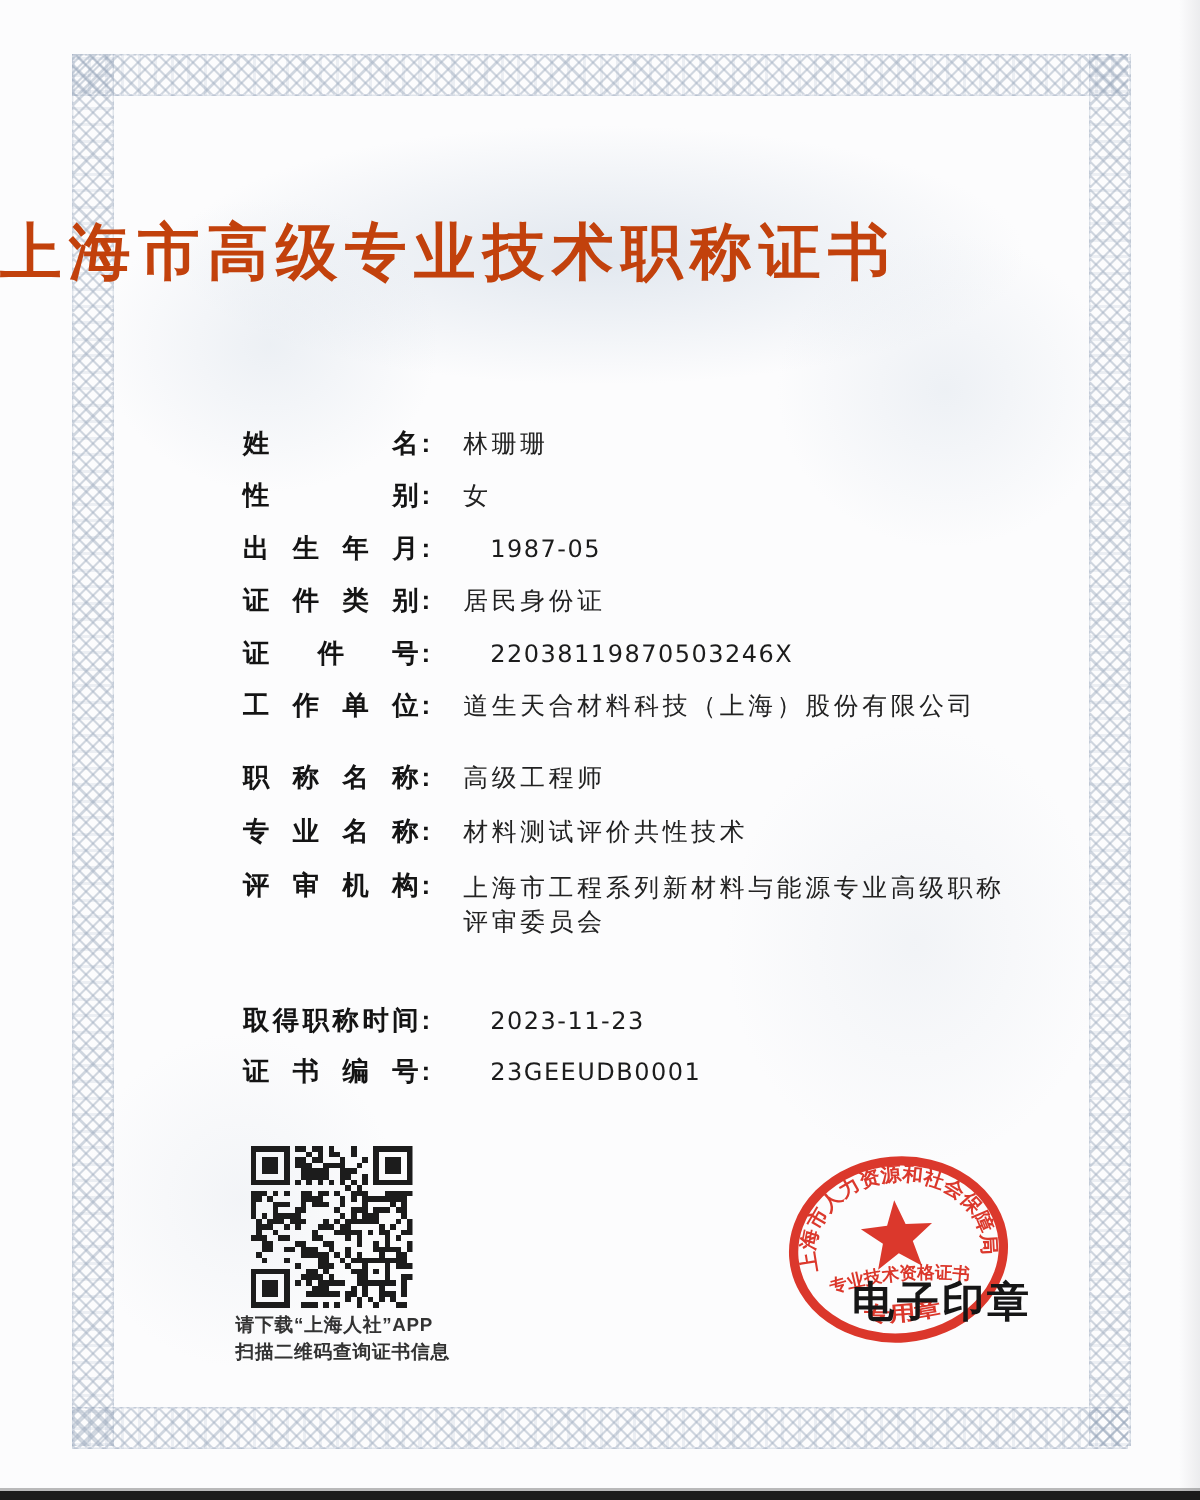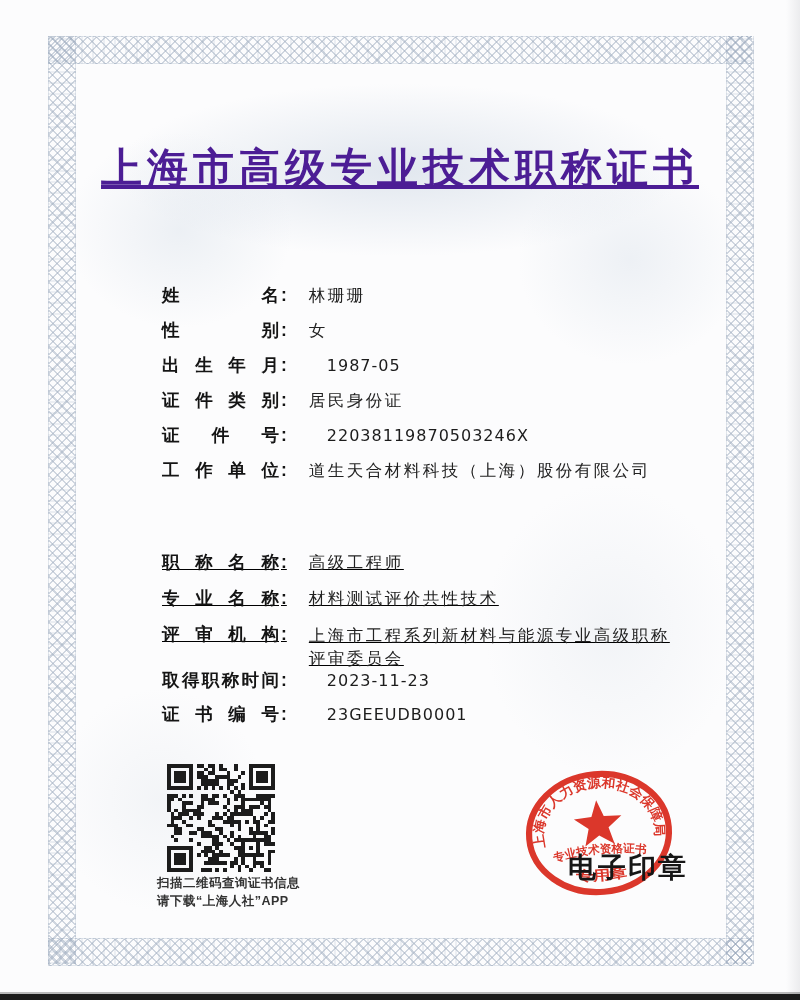--- a/index.html
+++ b/index.html
@@ -40,43 +40,43 @@
     background-image:
       repeating-linear-gradient(45deg, rgba(148,163,184,.50) 0 1.5px, rgba(255,255,255,0) 1.5px 6.5px),
       repeating-linear-gradient(-45deg, rgba(148,163,184,.50) 0 1.5px, rgba(255,255,255,0) 1.5px 6.5px),
       repeating-linear-gradient(0deg, rgba(160,175,195,.22) 0 2px, rgba(255,255,255,0) 2px 11px);}
   .band-left{left:48px;top:36px;width:26px;height:928px;}
   .band-right{left:726px;top:36px;width:26px;height:928px;}
 
   
   .cert-title{
     position:absolute;top:141px;left:0;width:100%;
-    text-align:center;font-size:41px;font-weight:900;
-    letter-spacing:5px;color:#4c1d95;margin:0;text-decoration:underline;
+    font-size:41px;font-weight:900;
+    letter-spacing:5px;color:#c2410c;margin:0;
   }
 
   
   .group{position:absolute;left:162px;}
   .row{display:flex;align-items:flex-start;}
   .g1 .row{height:35px;}
   .g2 .row{min-height:36px;}
   .g3 .row{height:34px;}
   .lab{
     display:inline-block;width:117px;flex:0 0 117px;
     font-size:17.5px;font-weight:700;color:#141414;
     text-align:justify;text-align-last:justify;line-height:21px;
   }
   .colon{font-size:17.5px;font-weight:700;color:#141414;line-height:21px;margin-left:2px;}
   .val{margin-left:22px;line-height:21px;}
   .cn{font-family:"Liberation Serif", serif;font-size:16.5px;color:#222;letter-spacing:2.5px;}
   .num{font-family:"DejaVu Sans", sans-serif;font-size:16px;color:#1c1c1c;letter-spacing:1px;font-weight:500;margin-left:40px;}
   .wrapval{width:362px;line-height:23px;}
 
   .g1{top:285px;}
-  .g2{top:552px;text-decoration:underline;}
+  .g2{top:508px;}
   .g3{top:670px;}
 
   
   .qr-svg{position:absolute;left:167px;top:764px;shape-rendering:crispEdges;}
   .qr-caption{
     position:absolute;left:157px;top:875px;width:280px;
     font-size:12.5px;font-weight:700;color:#333;line-height:17.5px;letter-spacing:.5px;
   }
 
   
@@ -171,22 +171,22 @@
       <span class="lab">证书编号</span>
         <span class="colon">:</span>
       <span class="val num">23GEEUDB0001</span>
     </div>
   </div>
 
   <svg class="qr-svg" id="qr" viewBox="0 0 29 29" width="108" height="108" xmlns="http://www.w3.org/2000/svg">
       <path d="M0 0h1v1h-1zM1 0h1v1h-1zM2 0h1v1h-1zM3 0h1v1h-1zM4 0h1v1h-1zM5 0h1v1h-1zM6 0h1v1h-1zM8 0h1v1h-1zM9 0h1v1h-1zM11 0h1v1h-1zM12 0h1v1h-1zM14 0h1v1h-1zM18 0h1v1h-1zM22 0h1v1h-1zM23 0h1v1h-1zM24 0h1v1h-1zM25 0h1v1h-1zM26 0h1v1h-1zM27 0h1v1h-1zM28 0h1v1h-1zM0 1h1v1h-1zM6 1h1v1h-1zM10 1h1v1h-1zM12 1h1v1h-1zM14 1h1v1h-1zM15 1h1v1h-1zM18 1h1v1h-1zM22 1h1v1h-1zM28 1h1v1h-1zM0 2h1v1h-1zM2 2h1v1h-1zM3 2h1v1h-1zM4 2h1v1h-1zM6 2h1v1h-1zM8 2h1v1h-1zM9 2h1v1h-1zM11 2h1v1h-1zM12 2h1v1h-1zM16 2h1v1h-1zM20 2h1v1h-1zM22 2h1v1h-1zM24 2h1v1h-1zM25 2h1v1h-1zM26 2h1v1h-1zM28 2h1v1h-1zM0 3h1v1h-1zM2 3h1v1h-1zM3 3h1v1h-1zM4 3h1v1h-1zM6 3h1v1h-1zM8 3h1v1h-1zM9 3h1v1h-1zM10 3h1v1h-1zM13 3h1v1h-1zM14 3h1v1h-1zM15 3h1v1h-1zM16 3h1v1h-1zM19 3h1v1h-1zM22 3h1v1h-1zM24 3h1v1h-1zM25 3h1v1h-1zM26 3h1v1h-1zM28 3h1v1h-1zM0 4h1v1h-1zM2 4h1v1h-1zM3 4h1v1h-1zM4 4h1v1h-1zM6 4h1v1h-1zM9 4h1v1h-1zM10 4h1v1h-1zM11 4h1v1h-1zM12 4h1v1h-1zM13 4h1v1h-1zM16 4h1v1h-1zM17 4h1v1h-1zM18 4h1v1h-1zM22 4h1v1h-1zM24 4h1v1h-1zM25 4h1v1h-1zM26 4h1v1h-1zM28 4h1v1h-1zM0 5h1v1h-1zM6 5h1v1h-1zM9 5h1v1h-1zM10 5h1v1h-1zM11 5h1v1h-1zM12 5h1v1h-1zM13 5h1v1h-1zM16 5h1v1h-1zM17 5h1v1h-1zM20 5h1v1h-1zM22 5h1v1h-1zM28 5h1v1h-1zM0 6h1v1h-1zM1 6h1v1h-1zM2 6h1v1h-1zM3 6h1v1h-1zM4 6h1v1h-1zM5 6h1v1h-1zM6 6h1v1h-1zM8 6h1v1h-1zM10 6h1v1h-1zM12 6h1v1h-1zM14 6h1v1h-1zM16 6h1v1h-1zM18 6h1v1h-1zM20 6h1v1h-1zM22 6h1v1h-1zM23 6h1v1h-1zM24 6h1v1h-1zM25 6h1v1h-1zM26 6h1v1h-1zM27 6h1v1h-1zM28 6h1v1h-1zM17 7h1v1h-1zM19 7h1v1h-1zM0 8h1v1h-1zM1 8h1v1h-1zM2 8h1v1h-1zM4 8h1v1h-1zM6 8h1v1h-1zM9 8h1v1h-1zM10 8h1v1h-1zM12 8h1v1h-1zM13 8h1v1h-1zM15 8h1v1h-1zM18 8h1v1h-1zM19 8h1v1h-1zM20 8h1v1h-1zM24 8h1v1h-1zM25 8h1v1h-1zM26 8h1v1h-1zM27 8h1v1h-1zM28 8h1v1h-1zM0 9h1v1h-1zM1 9h1v1h-1zM3 9h1v1h-1zM9 9h1v1h-1zM10 9h1v1h-1zM11 9h1v1h-1zM12 9h1v1h-1zM16 9h1v1h-1zM18 9h1v1h-1zM20 9h1v1h-1zM21 9h1v1h-1zM22 9h1v1h-1zM23 9h1v1h-1zM24 9h1v1h-1zM25 9h1v1h-1zM26 9h1v1h-1zM27 9h1v1h-1zM0 10h1v1h-1zM4 10h1v1h-1zM5 10h1v1h-1zM6 10h1v1h-1zM9 10h1v1h-1zM11 10h1v1h-1zM12 10h1v1h-1zM13 10h1v1h-1zM16 10h1v1h-1zM20 10h1v1h-1zM25 10h1v1h-1zM27 10h1v1h-1zM0 11h1v1h-1zM4 11h1v1h-1zM8 11h1v1h-1zM9 11h1v1h-1zM15 11h1v1h-1zM18 11h1v1h-1zM19 11h1v1h-1zM20 11h1v1h-1zM22 11h1v1h-1zM23 11h1v1h-1zM24 11h1v1h-1zM26 11h1v1h-1zM27 11h1v1h-1zM0 12h1v1h-1zM2 12h1v1h-1zM4 12h1v1h-1zM5 12h1v1h-1zM6 12h1v1h-1zM7 12h1v1h-1zM8 12h1v1h-1zM16 12h1v1h-1zM18 12h1v1h-1zM20 12h1v1h-1zM21 12h1v1h-1zM22 12h1v1h-1zM27 12h1v1h-1zM1 13h1v1h-1zM3 13h1v1h-1zM4 13h1v1h-1zM5 13h1v1h-1zM7 13h1v1h-1zM8 13h1v1h-1zM9 13h1v1h-1zM13 13h1v1h-1zM15 13h1v1h-1zM17 13h1v1h-1zM18 13h1v1h-1zM19 13h1v1h-1zM20 13h1v1h-1zM21 13h1v1h-1zM22 13h1v1h-1zM26 13h1v1h-1zM28 13h1v1h-1zM1 14h1v1h-1zM2 14h1v1h-1zM3 14h1v1h-1zM6 14h1v1h-1zM8 14h1v1h-1zM12 14h1v1h-1zM13 14h1v1h-1zM14 14h1v1h-1zM16 14h1v1h-1zM17 14h1v1h-1zM23 14h1v1h-1zM25 14h1v1h-1zM28 14h1v1h-1zM1 15h1v1h-1zM4 15h1v1h-1zM11 15h1v1h-1zM15 15h1v1h-1zM16 15h1v1h-1zM17 15h1v1h-1zM18 15h1v1h-1zM19 15h1v1h-1zM21 15h1v1h-1zM23 15h1v1h-1zM24 15h1v1h-1zM27 15h1v1h-1zM28 15h1v1h-1zM0 16h1v1h-1zM1 16h1v1h-1zM2 16h1v1h-1zM5 16h1v1h-1zM6 16h1v1h-1zM11 16h1v1h-1zM12 16h1v1h-1zM17 16h1v1h-1zM19 16h1v1h-1zM24 16h1v1h-1zM26 16h1v1h-1zM2 17h1v1h-1zM3 17h1v1h-1zM8 17h1v1h-1zM9 17h1v1h-1zM13 17h1v1h-1zM14 17h1v1h-1zM19 17h1v1h-1zM22 17h1v1h-1zM24 17h1v1h-1zM28 17h1v1h-1zM2 18h1v1h-1zM3 18h1v1h-1zM6 18h1v1h-1zM7 18h1v1h-1zM9 18h1v1h-1zM10 18h1v1h-1zM11 18h1v1h-1zM14 18h1v1h-1zM17 18h1v1h-1zM22 18h1v1h-1zM23 18h1v1h-1zM24 18h1v1h-1zM25 18h1v1h-1zM26 18h1v1h-1zM28 18h1v1h-1zM1 19h1v1h-1zM9 19h1v1h-1zM10 19h1v1h-1zM11 19h1v1h-1zM12 19h1v1h-1zM13 19h1v1h-1zM15 19h1v1h-1zM17 19h1v1h-1zM19 19h1v1h-1zM23 19h1v1h-1zM26 19h1v1h-1zM27 19h1v1h-1zM2 20h1v1h-1zM6 20h1v1h-1zM12 20h1v1h-1zM13 20h1v1h-1zM16 20h1v1h-1zM18 20h1v1h-1zM19 20h1v1h-1zM20 20h1v1h-1zM21 20h1v1h-1zM22 20h1v1h-1zM23 20h1v1h-1zM24 20h1v1h-1zM25 20h1v1h-1zM26 20h1v1h-1zM27 20h1v1h-1zM8 21h1v1h-1zM12 21h1v1h-1zM13 21h1v1h-1zM14 21h1v1h-1zM17 21h1v1h-1zM20 21h1v1h-1zM24 21h1v1h-1zM26 21h1v1h-1zM27 21h1v1h-1zM28 21h1v1h-1zM0 22h1v1h-1zM1 22h1v1h-1zM2 22h1v1h-1zM3 22h1v1h-1zM4 22h1v1h-1zM5 22h1v1h-1zM6 22h1v1h-1zM10 22h1v1h-1zM11 22h1v1h-1zM13 22h1v1h-1zM18 22h1v1h-1zM19 22h1v1h-1zM20 22h1v1h-1zM22 22h1v1h-1zM24 22h1v1h-1zM0 23h1v1h-1zM6 23h1v1h-1zM9 23h1v1h-1zM10 23h1v1h-1zM11 23h1v1h-1zM12 23h1v1h-1zM14 23h1v1h-1zM19 23h1v1h-1zM20 23h1v1h-1zM24 23h1v1h-1zM27 23h1v1h-1zM28 23h1v1h-1zM0 24h1v1h-1zM2 24h1v1h-1zM3 24h1v1h-1zM4 24h1v1h-1zM6 24h1v1h-1zM8 24h1v1h-1zM10 24h1v1h-1zM12 24h1v1h-1zM13 24h1v1h-1zM14 24h1v1h-1zM15 24h1v1h-1zM16 24h1v1h-1zM19 24h1v1h-1zM20 24h1v1h-1zM21 24h1v1h-1zM22 24h1v1h-1zM23 24h1v1h-1zM24 24h1v1h-1zM25 24h1v1h-1zM27 24h1v1h-1zM0 25h1v1h-1zM2 25h1v1h-1zM3 25h1v1h-1zM4 25h1v1h-1zM6 25h1v1h-1zM11 25h1v1h-1zM12 25h1v1h-1zM13 25h1v1h-1zM18 25h1v1h-1zM20 25h1v1h-1zM23 25h1v1h-1zM27 25h1v1h-1zM0 26h1v1h-1zM2 26h1v1h-1zM3 26h1v1h-1zM4 26h1v1h-1zM6 26h1v1h-1zM10 26h1v1h-1zM11 26h1v1h-1zM12 26h1v1h-1zM13 26h1v1h-1zM14 26h1v1h-1zM15 26h1v1h-1zM17 26h1v1h-1zM18 26h1v1h-1zM20 26h1v1h-1zM23 26h1v1h-1zM24 26h1v1h-1zM25 26h1v1h-1zM27 26h1v1h-1zM0 27h1v1h-1zM6 27h1v1h-1zM17 27h1v1h-1zM19 27h1v1h-1zM21 27h1v1h-1zM23 27h1v1h-1zM25 27h1v1h-1zM0 28h1v1h-1zM1 28h1v1h-1zM2 28h1v1h-1zM3 28h1v1h-1zM4 28h1v1h-1zM5 28h1v1h-1zM6 28h1v1h-1zM9 28h1v1h-1zM10 28h1v1h-1zM11 28h1v1h-1zM13 28h1v1h-1zM15 28h1v1h-1zM19 28h1v1h-1zM22 28h1v1h-1zM26 28h1v1h-1zM27 28h1v1h-1z" fill="#1c1c1c"></path>
     </svg>
   <div class="qr-caption">
+    <div>请下载“上海人社”APP</div>
     <div>扫描二维码查询证书信息</div>
-    <div>请下载“上海人社”APP</div>
   </div>
 
   <svg class="seal-svg" viewBox="-84 -75 168 150" width="168" height="150" xmlns="http://www.w3.org/2000/svg">
     <g transform="rotate(-5)" opacity="0.93">
       <ellipse cx="0" cy="0" rx="70" ry="59" fill="none" stroke="#d9291c" stroke-width="6.2"></ellipse>
       <path id="sealArcTop" d="M -54.8,9.6 A 56,46 0 1 1 54.8,9.6" fill="none"></path>
       <path id="sealArcMid" d="M -47,25 Q 0,15 47,25" fill="none"></path>
       <path id="sealArcBot" d="M -27,45 Q 0,49 27,45" fill="none"></path>
       <text font-size="13" fill="#d9291c" font-weight="700" font-family="Liberation Sans, sans-serif">
         <textPath href="#sealArcTop" startOffset="0" textLength="178" lengthAdjust="spacingAndGlyphs">上海市人力资源和社会保障局</textPath>

